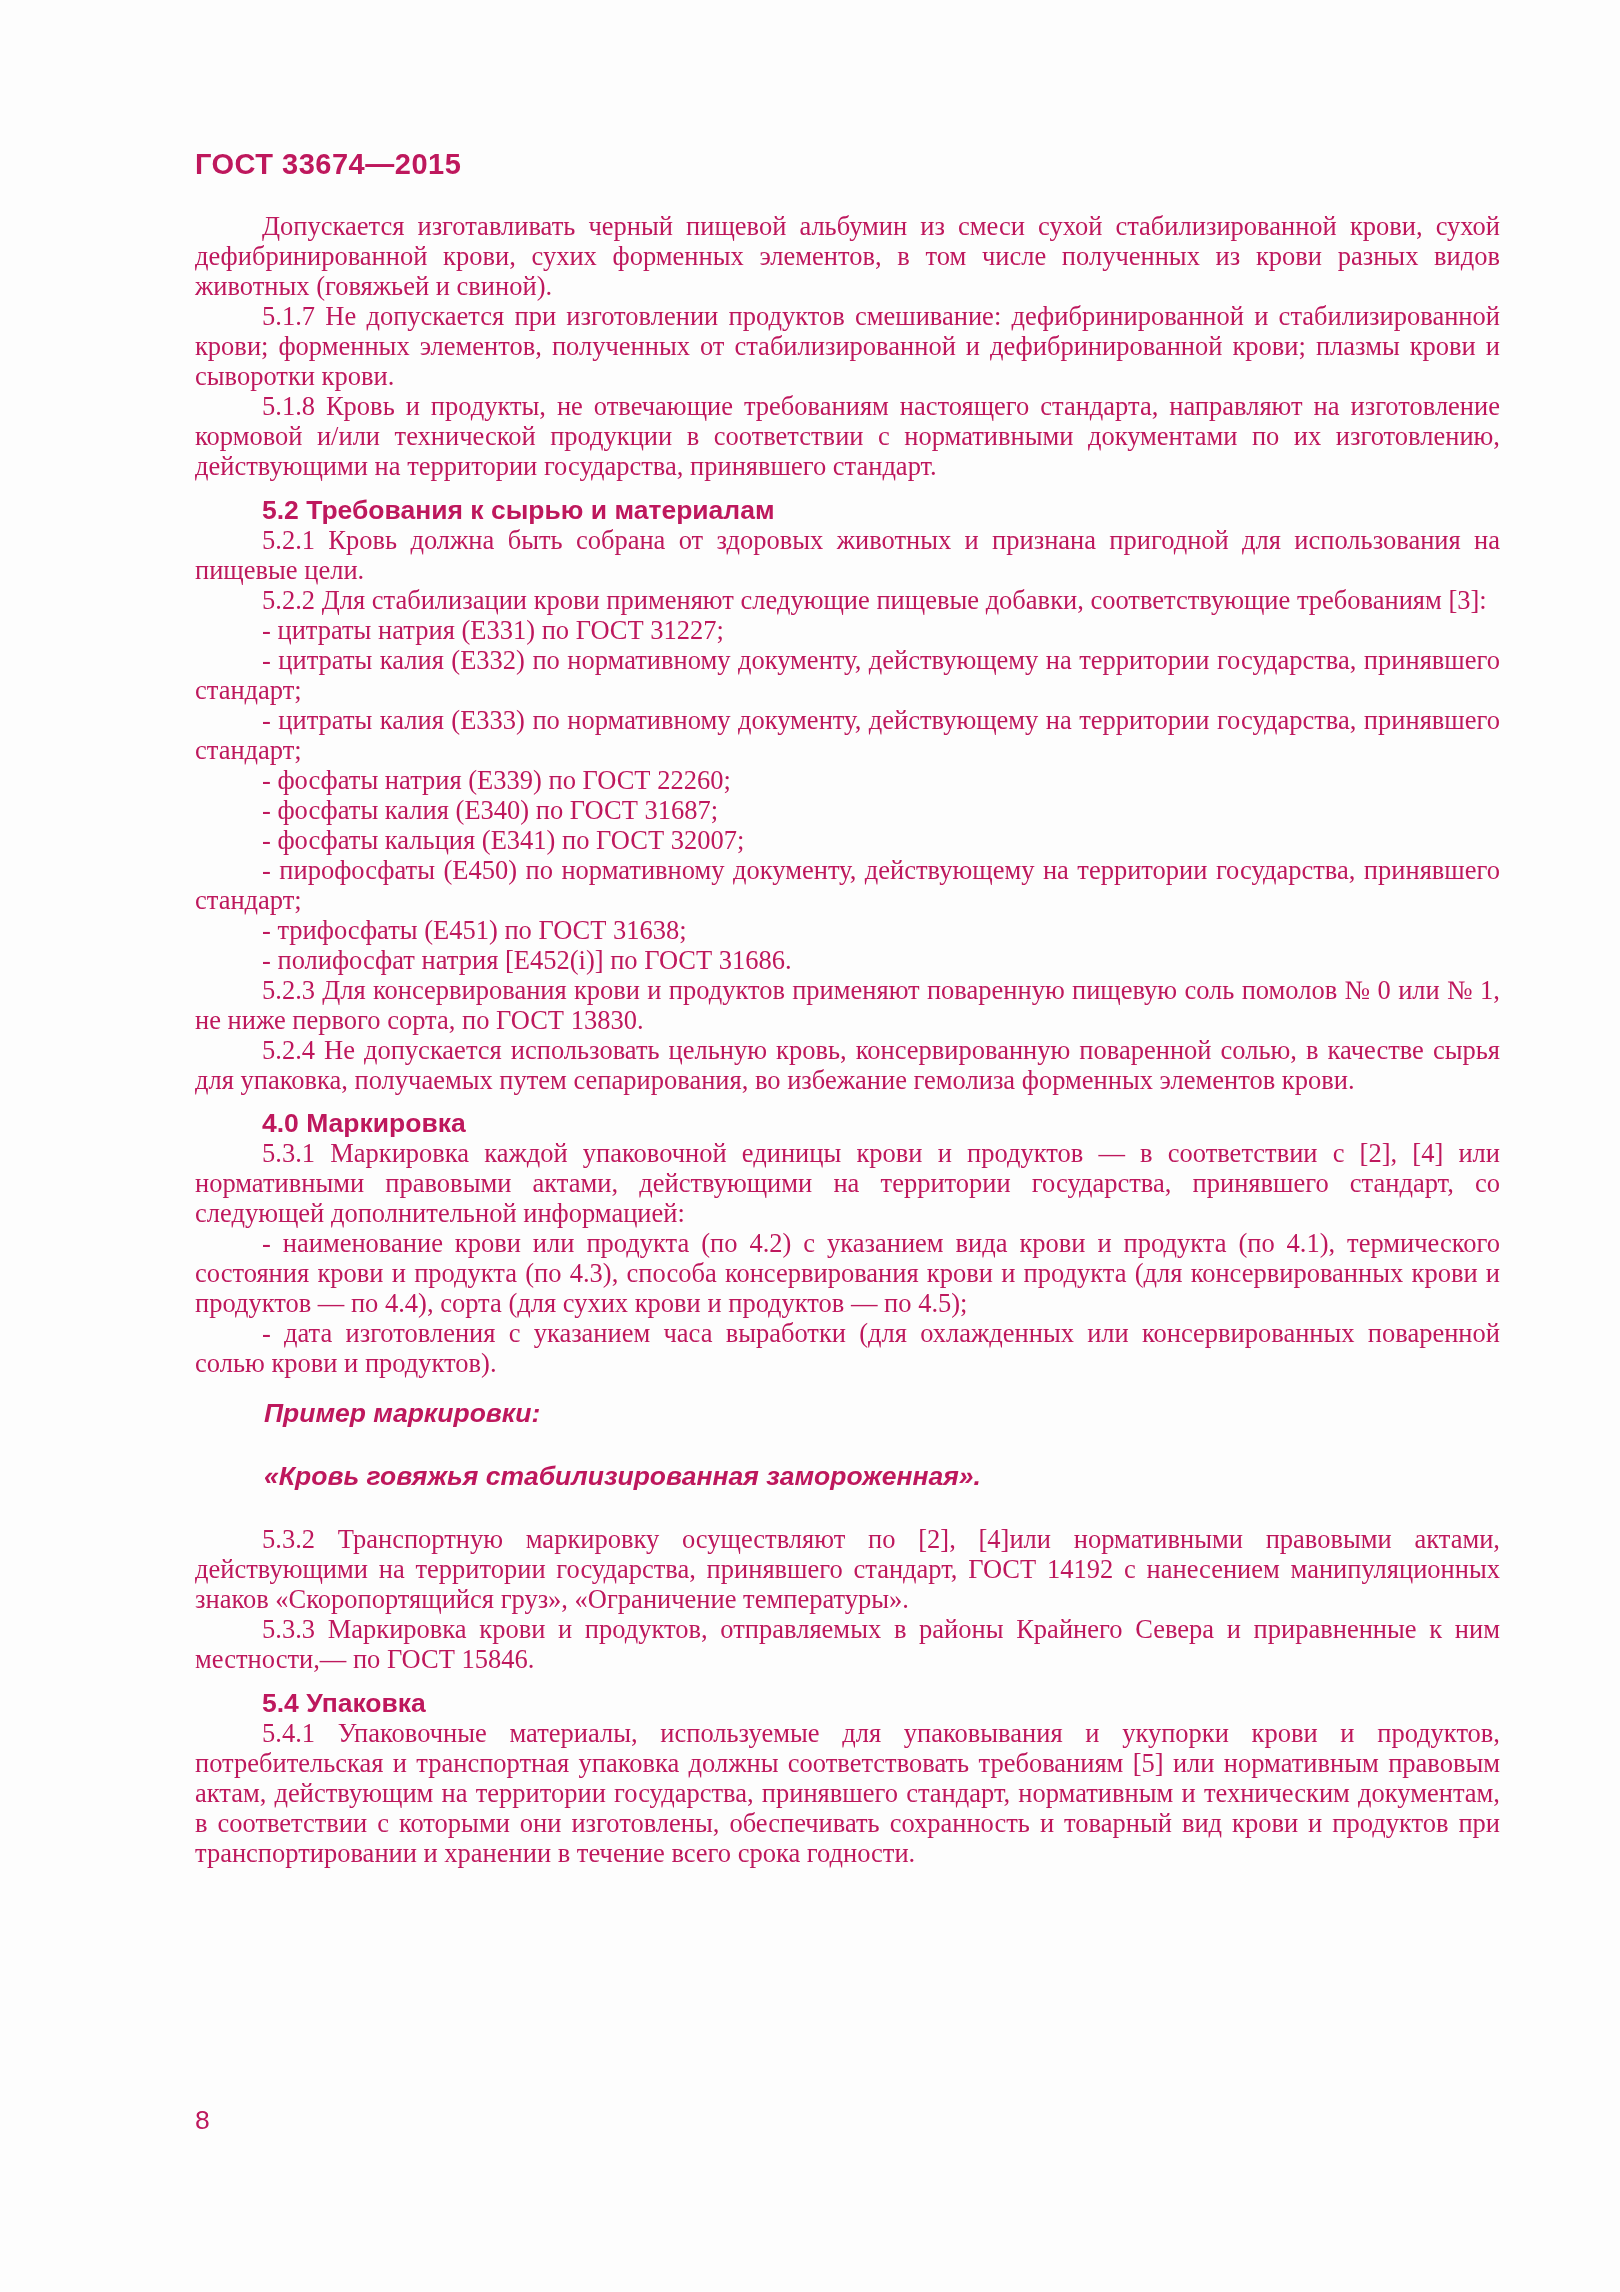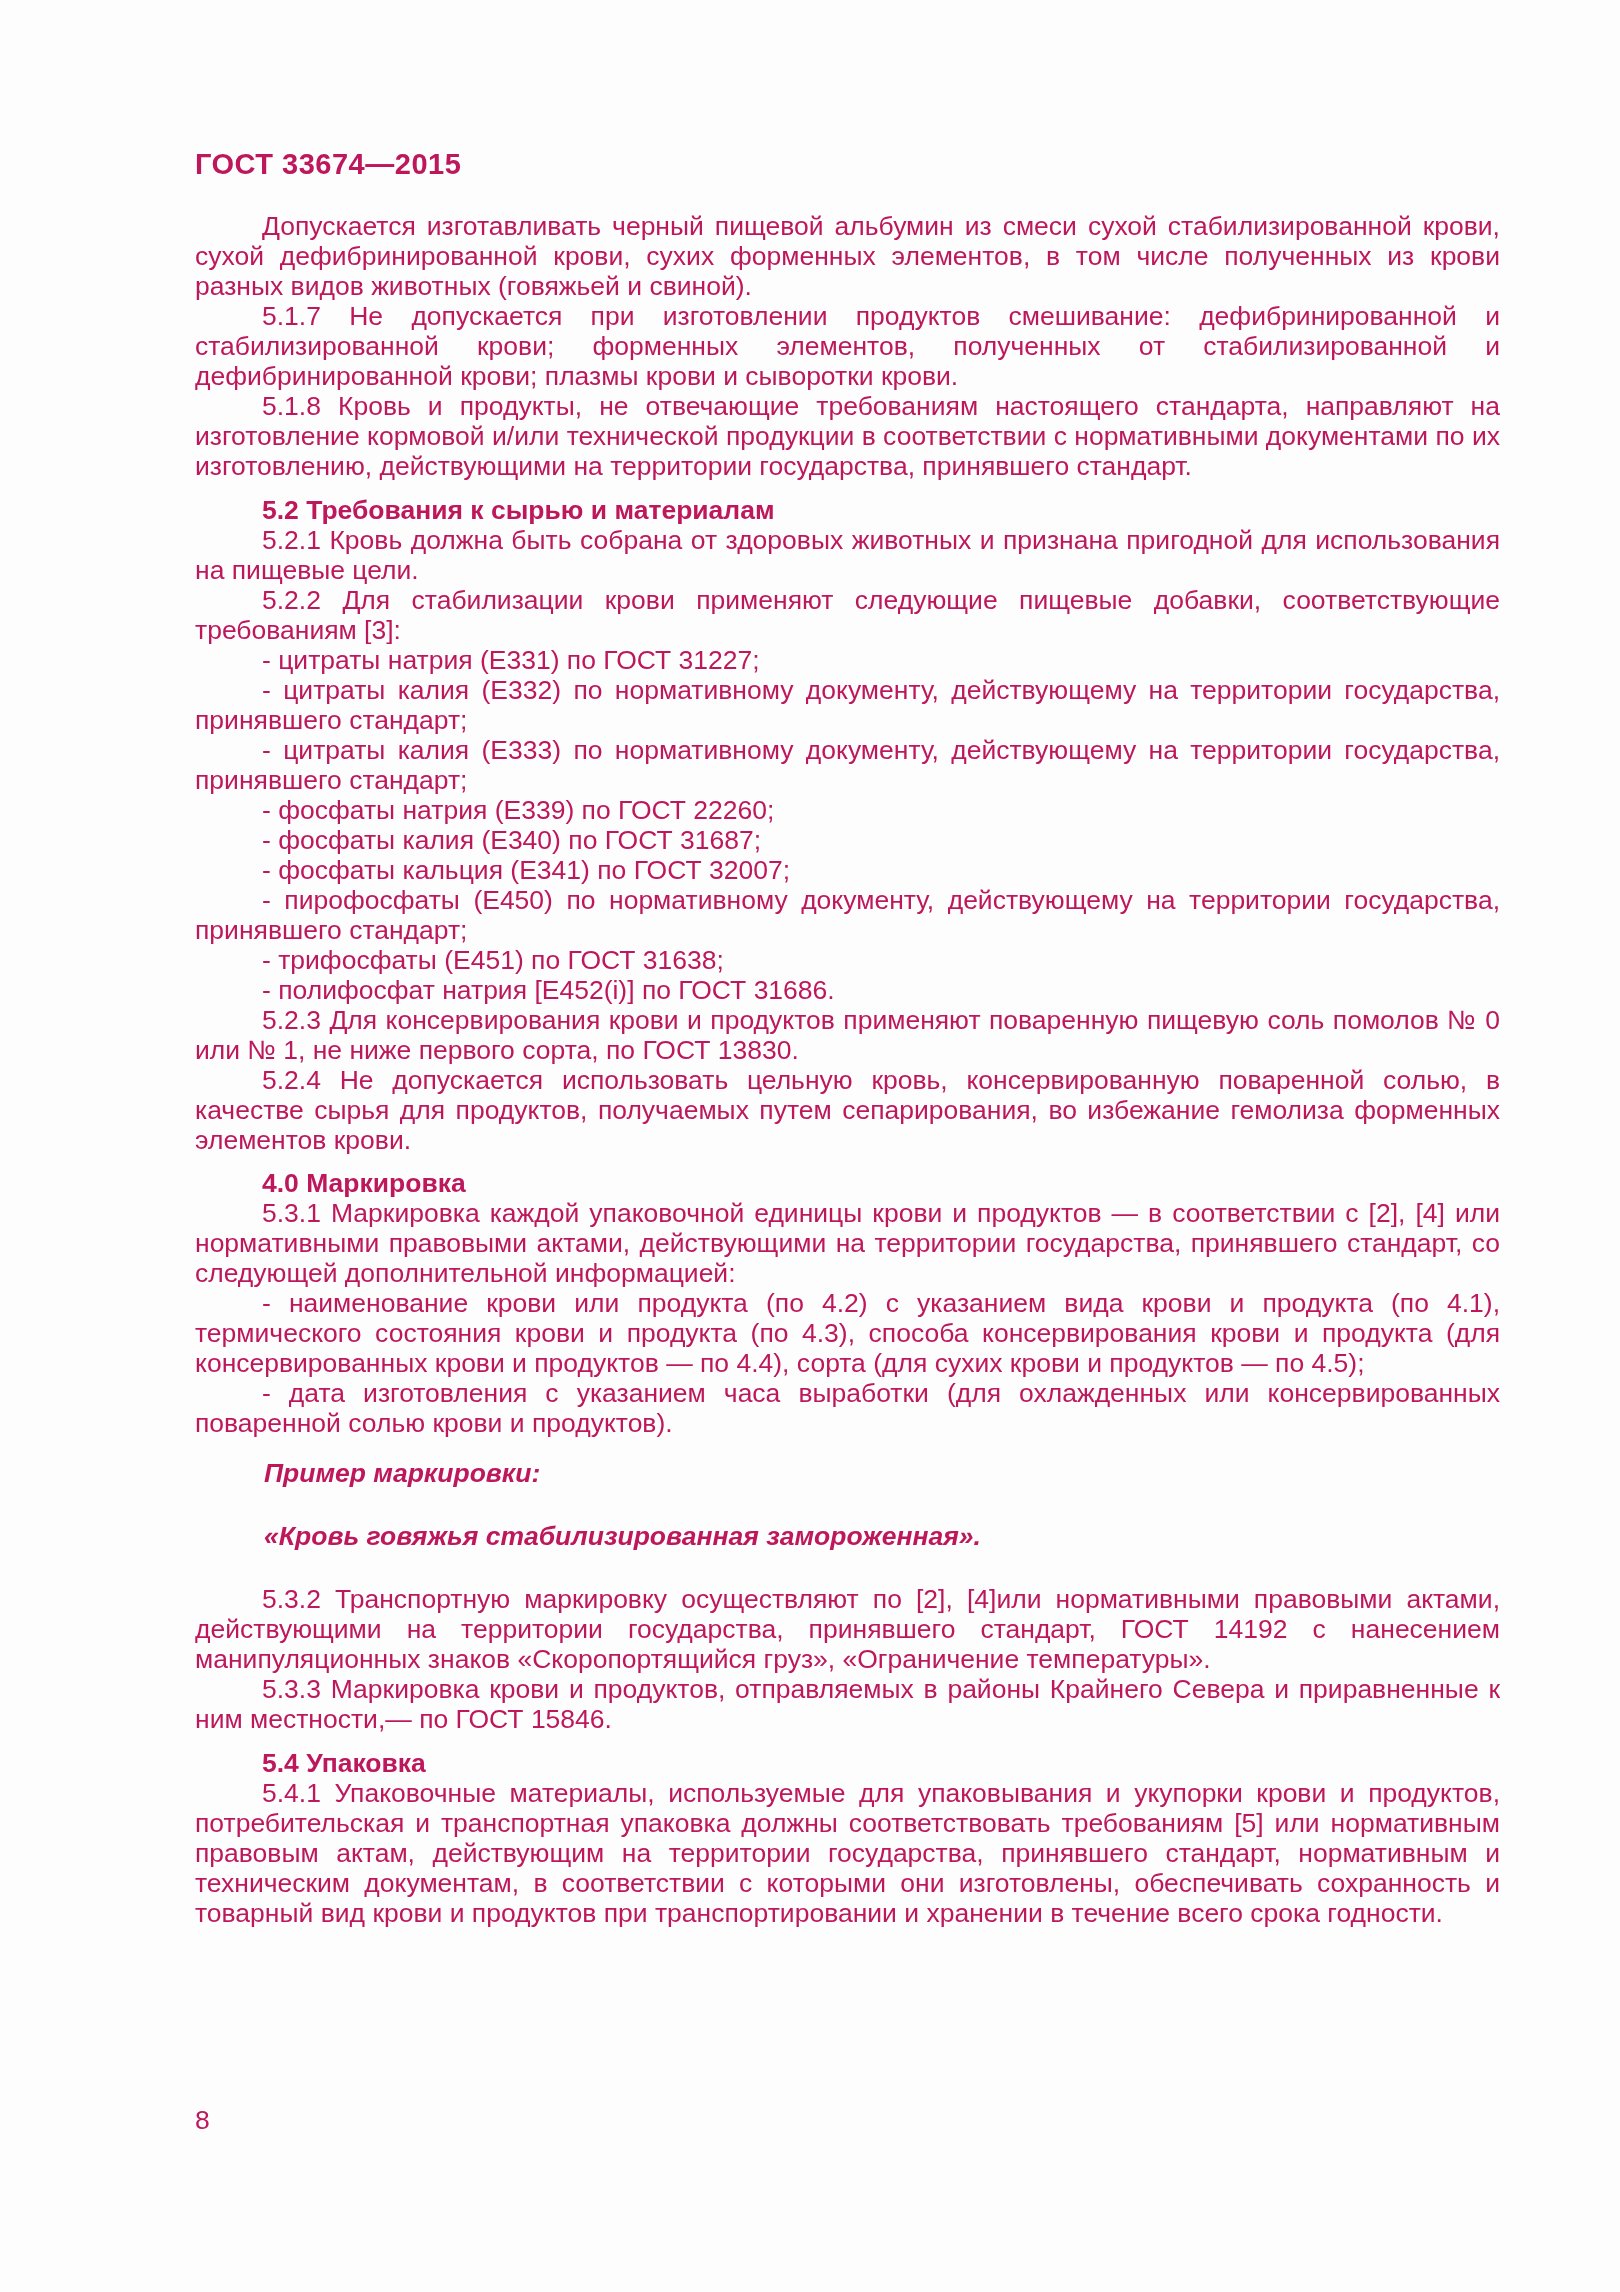--- a/index.html
+++ b/index.html
@@ -27,20 +27,21 @@
     letter-spacing: 0.5px;
   }
   .para, .list-item, .heading, .example-label, .example-quote {
     font-size: 26.5px;
     line-height: 30px;
     margin: 0;
   }
   .para, .list-item {
     text-align: justify;
     text-indent: 67px;
+    font-family: Liberation Serif, serif;
   }
   .heading {
     font-weight: 700;
     text-indent: 67px;
     margin-top: 13.7px;
   }
   .example-label {
     font-weight: 700;
     font-style: italic;
     text-indent: 69px;
@@ -80,21 +81,21 @@
     <p class="list-item">- цитраты калия (Е332) по нормативному документу, действующему на территории государства, принявшего стандарт;</p>
     <p class="list-item">- цитраты калия (Е333) по нормативному документу, действующему на территории государства, принявшего стандарт;</p>
     <p class="list-item">- фосфаты натрия (Е339) по ГОСТ 22260;</p>
     <p class="list-item">- фосфаты калия (Е340) по ГОСТ 31687;</p>
     <p class="list-item">- фосфаты кальция (Е341) по ГОСТ 32007;</p>
     <p class="list-item">- пирофосфаты (Е450) по нормативному документу, действующему на территории государства, принявшего стандарт;</p>
     <p class="list-item">- трифосфаты (Е451) по ГОСТ 31638;</p>
     <p class="list-item">- полифосфат натрия [Е452(i)] по ГОСТ 31686.</p>
 
     <p class="para">5.2.3 Для консервирования крови и продуктов применяют поваренную пищевую соль помолов № 0 или № 1, не ниже первого сорта, по ГОСТ 13830.</p>
-    <p class="para">5.2.4 Не допускается использовать цельную кровь, консервированную поваренной солью, в качестве сырья для продуктов, получаемых путем сепарирования, во избежание гемолиза форменных элементов крови.</p>
+    <p class="para">5.2.4 Не допускается использовать цельную кровь, консервированную поваренной солью, в качестве сырья для упаковка, получаемых путем сепарирования, во избежание гемолиза форменных элементов крови.</p>
 
     <p class="heading">4.0 Маркировка</p>
     <p class="para">5.3.1 Маркировка каждой упаковочной единицы крови и продуктов — в соответствии с [2], [4] или нормативными правовыми актами, действующими на территории государства, принявшего стандарт, со следующей дополнительной информацией:</p>
     <p class="list-item">- наименование крови или продукта (по 4.2) с указанием вида крови и продукта (по 4.1), термического состояния крови и продукта (по 4.3), способа консервирования крови и продукта (для консервированных крови и продуктов — по 4.4), сорта (для сухих крови и продуктов — по 4.5);</p>
     <p class="list-item">- дата изготовления с указанием часа выработки (для охлажденных или консервированных поваренной солью крови и продуктов).</p>
 
     <p class="example-label">Пример маркировки:</p>
     <p class="example-quote">«Кровь говяжья стабилизированная замороженная».</p>
 
     <p class="para gap-top">5.3.2 Транспортную маркировку осуществляют по [2], [4]или нормативными правовыми актами, действующими на территории государства, принявшего стандарт, ГОСТ 14192 с нанесением манипуляционных знаков «Скоропортящийся груз», «Ограничение температуры».</p>

